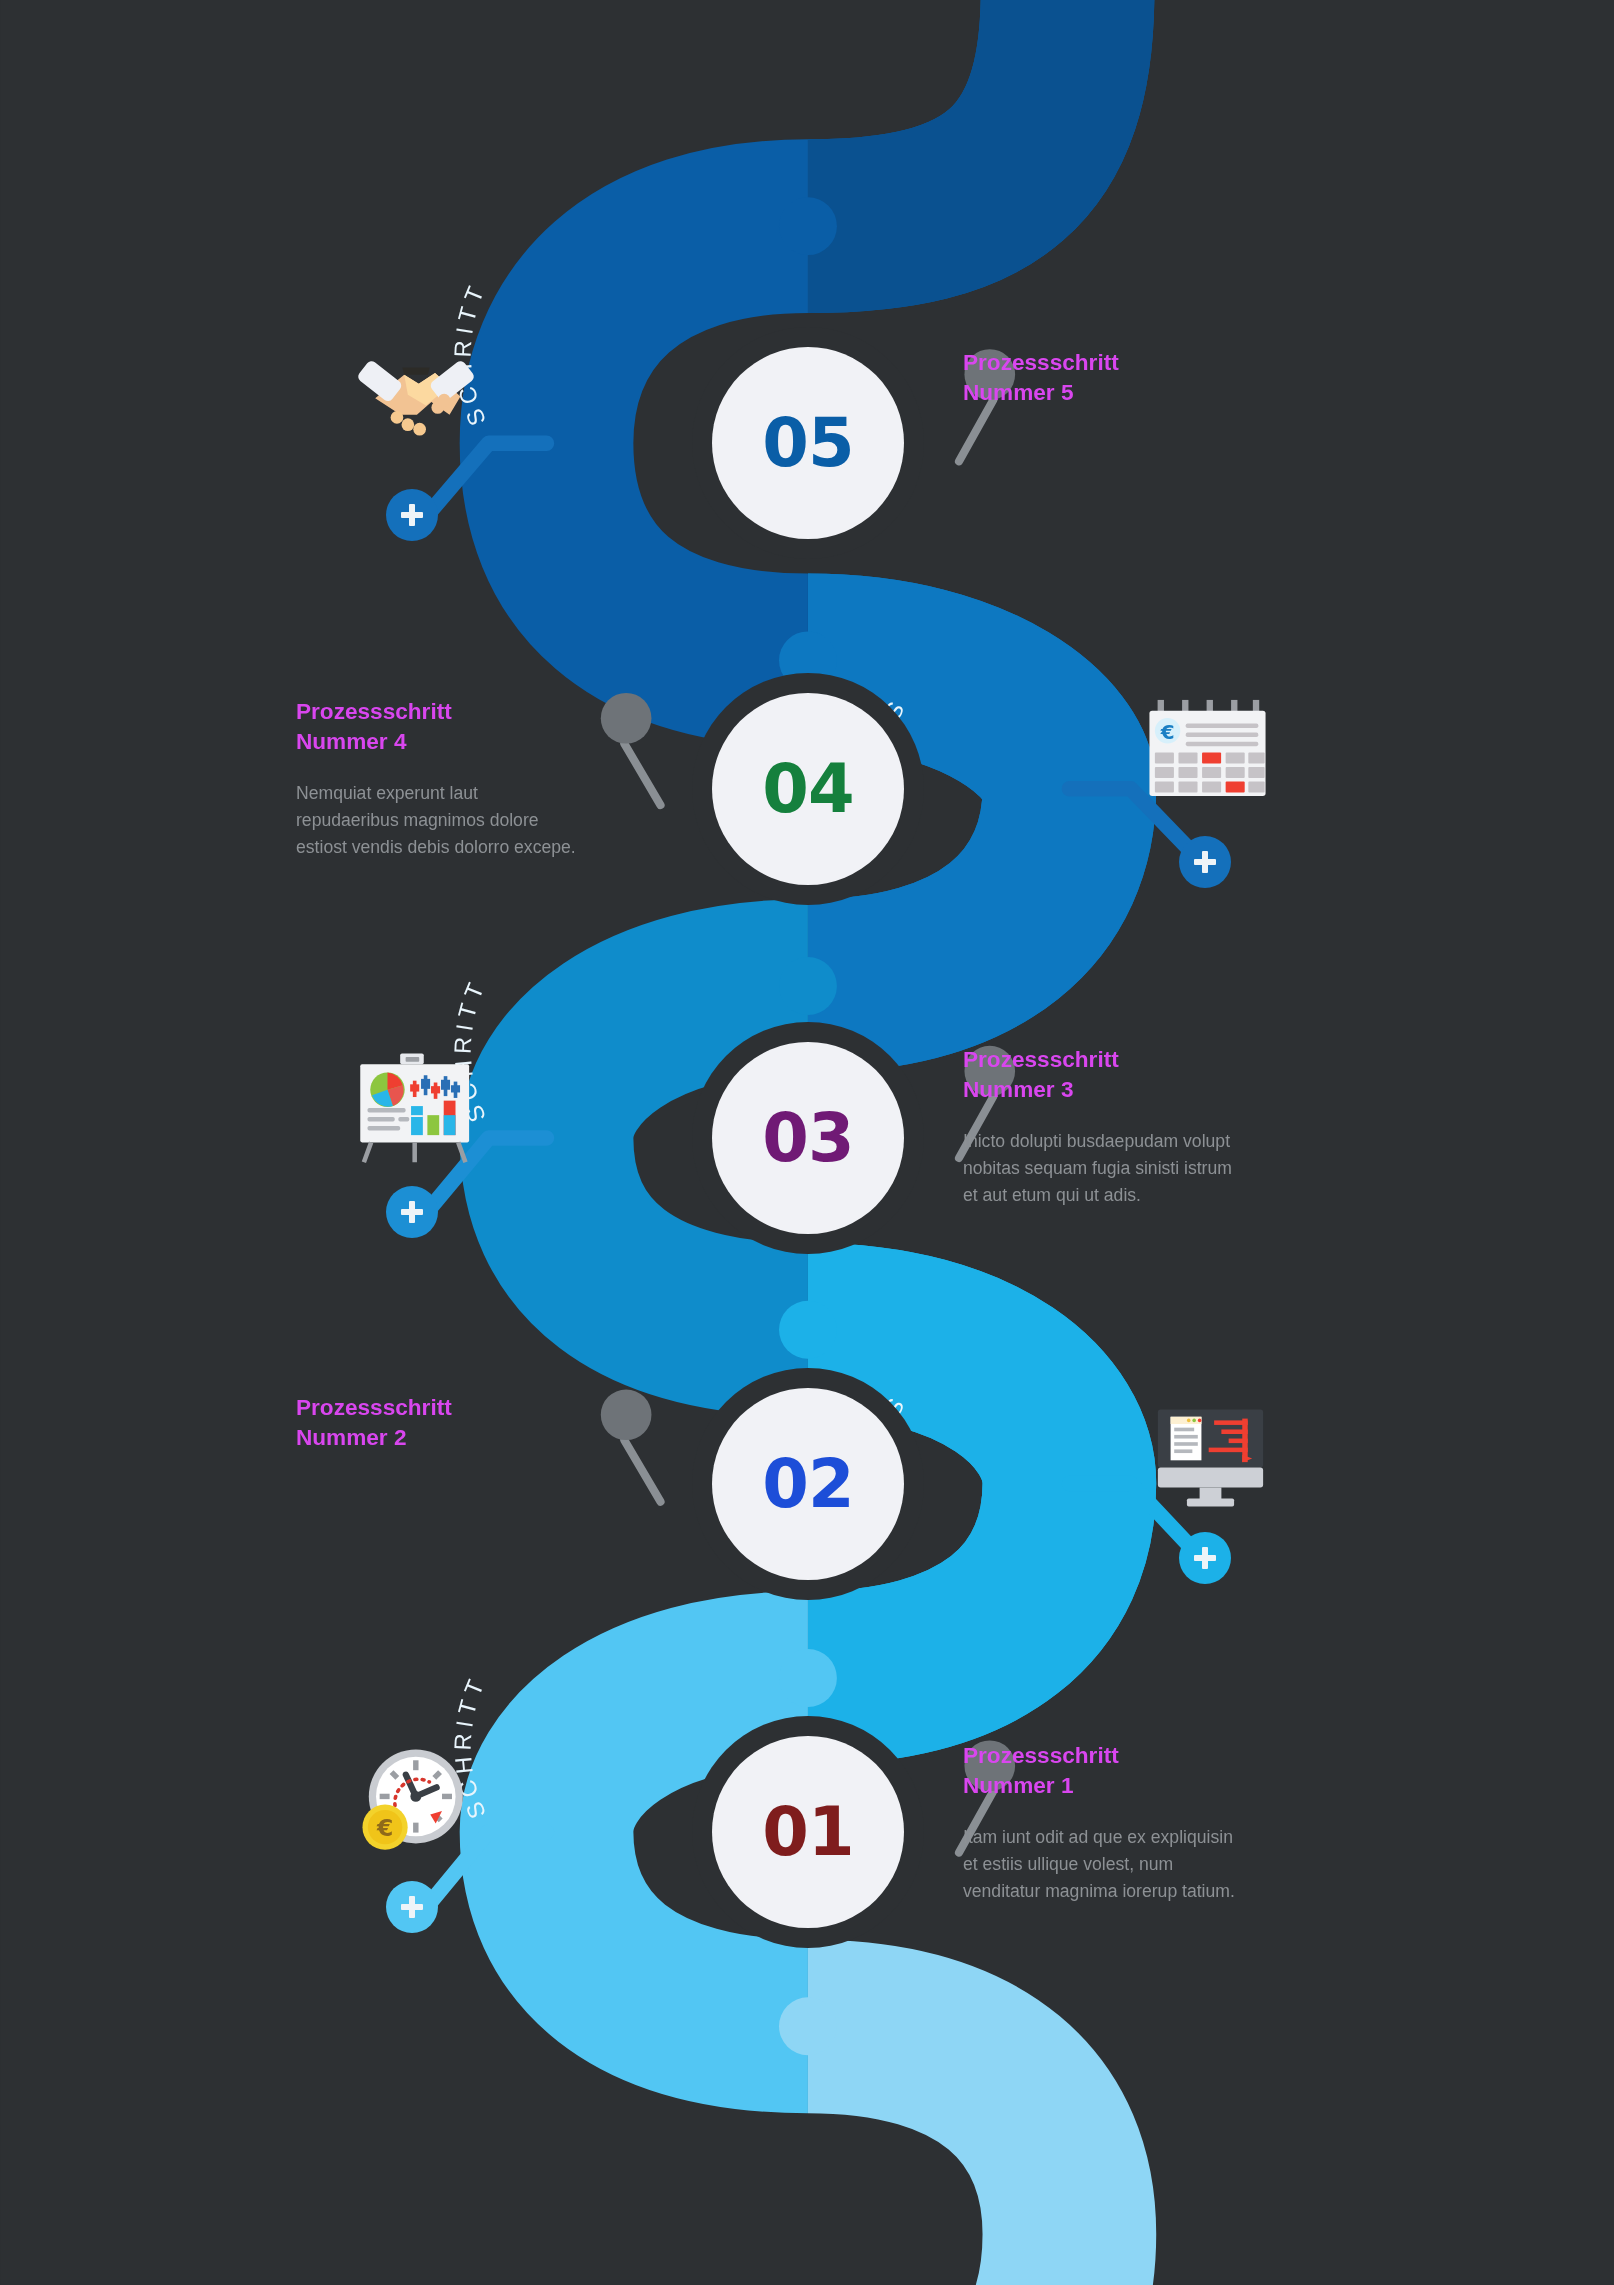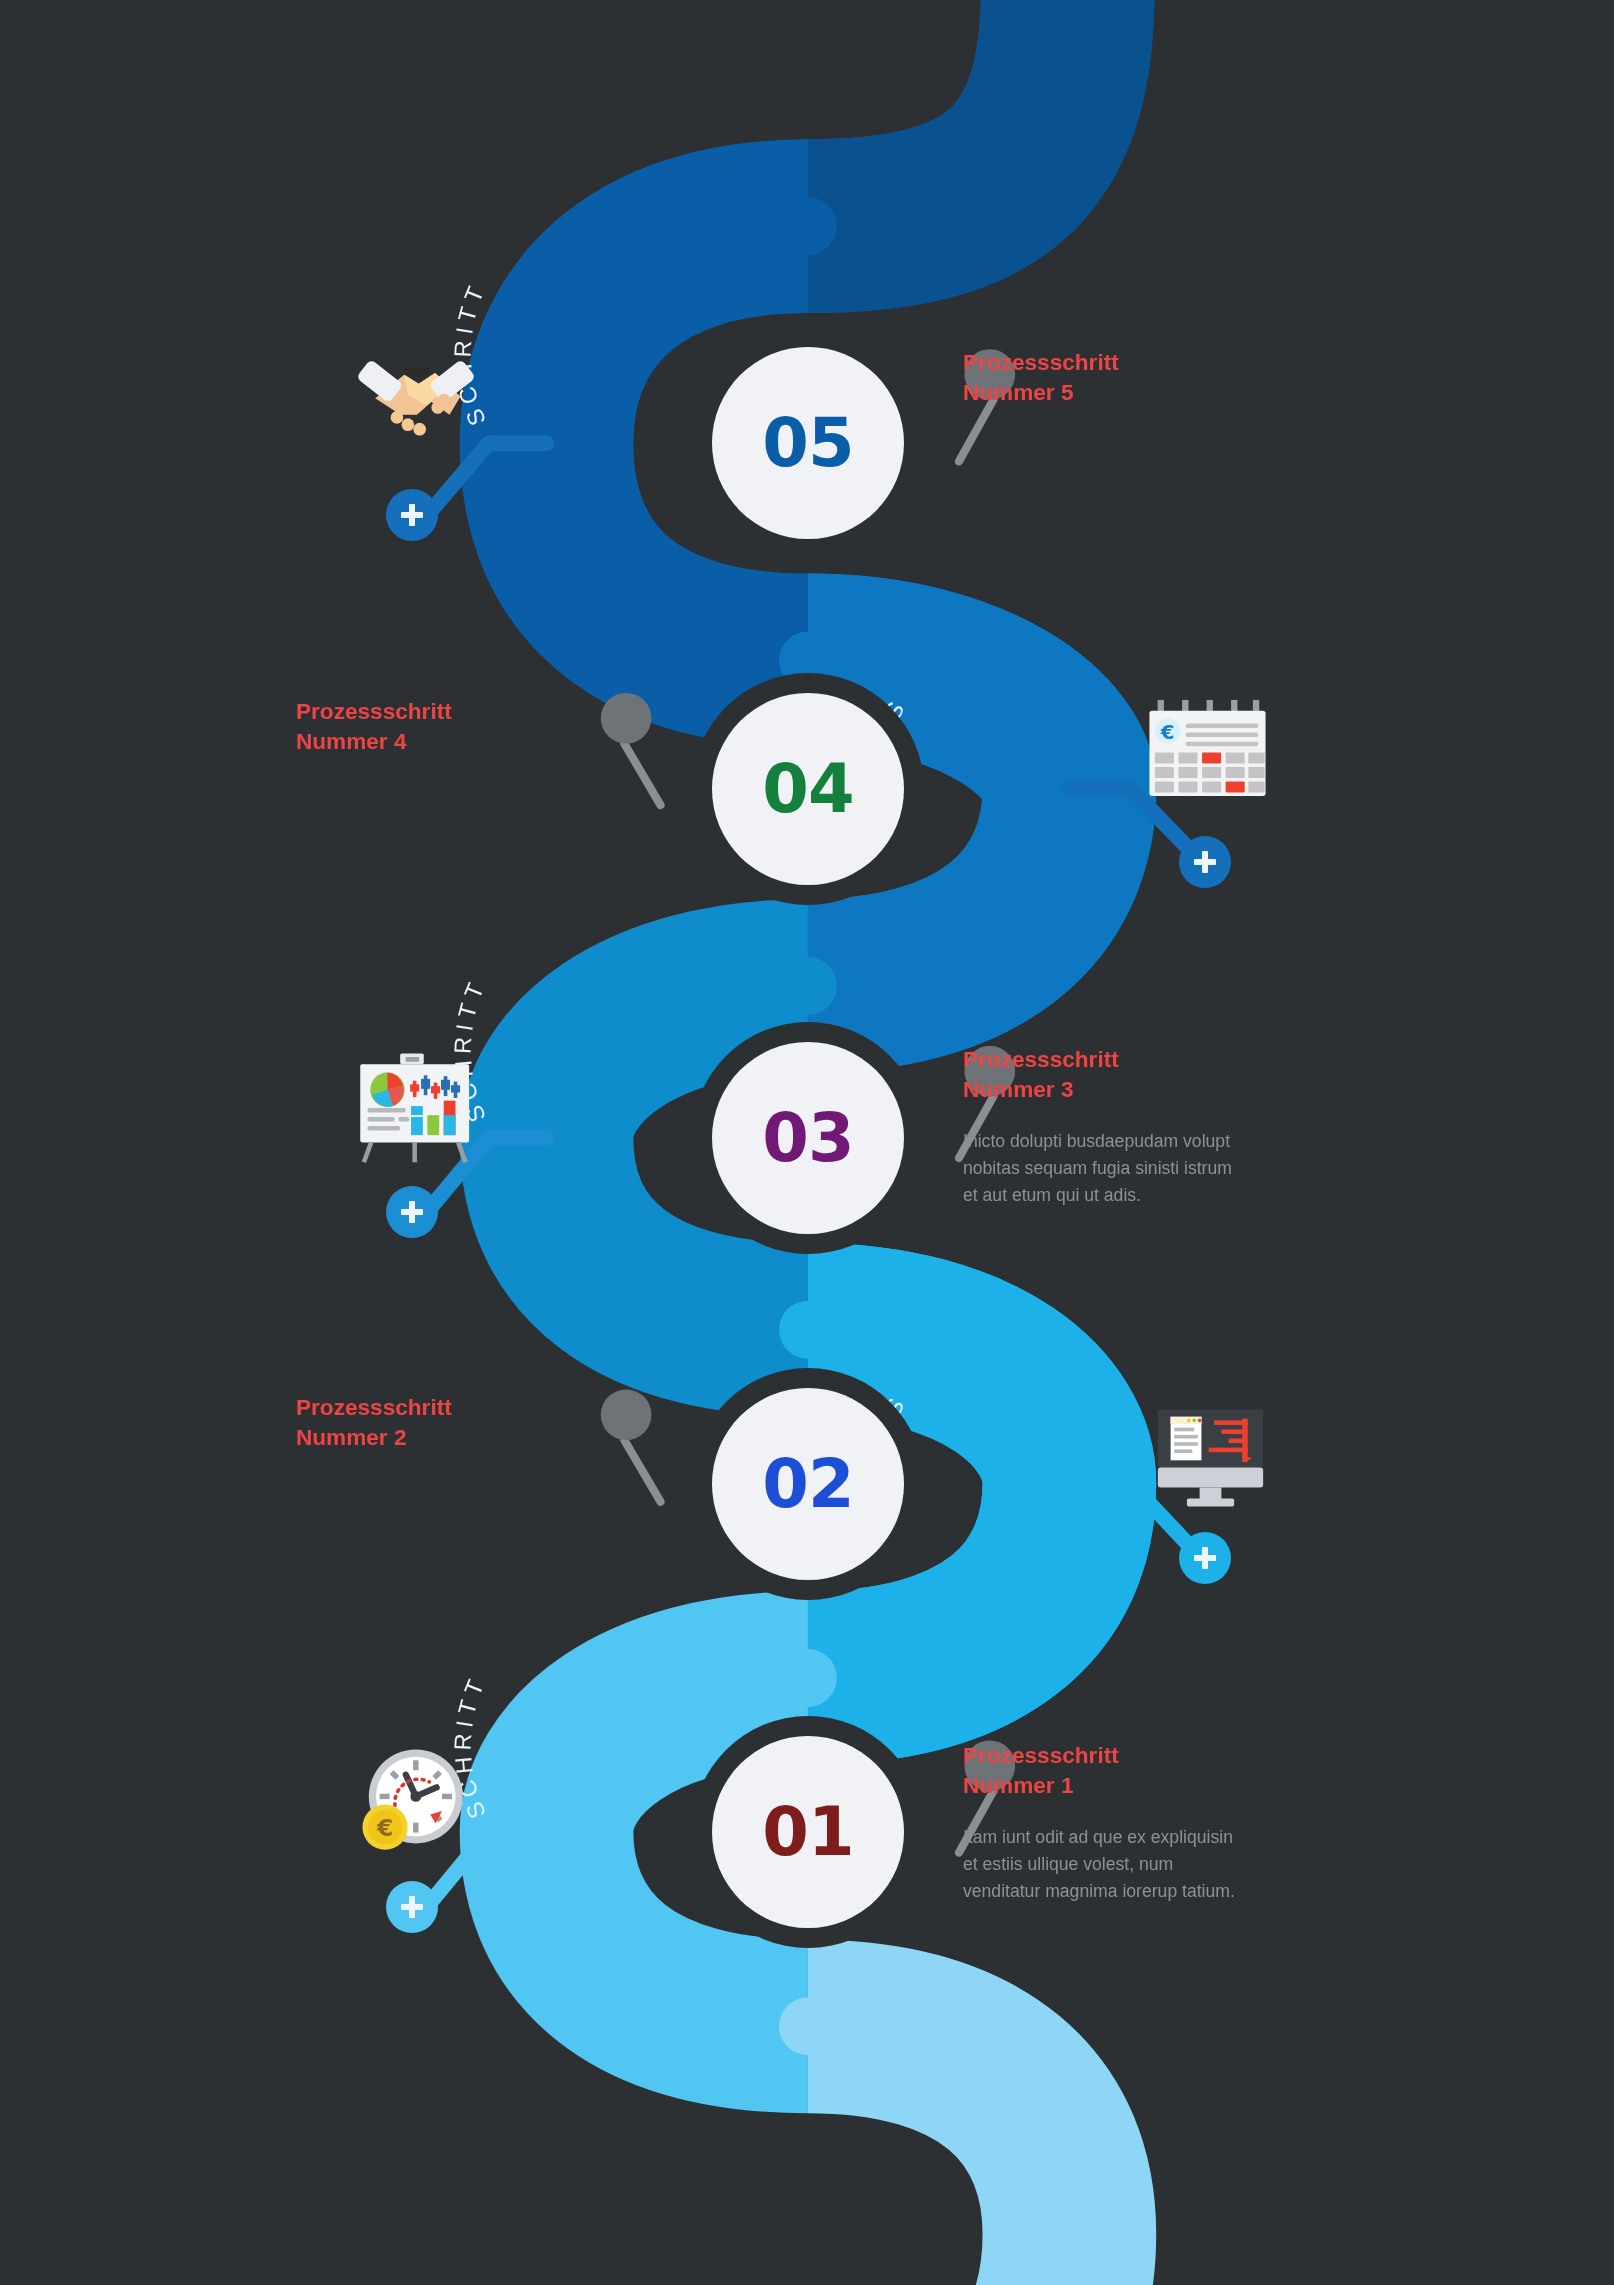--- a/index.html
+++ b/index.html
@@ -23,21 +23,21 @@
     z-index:6;
   }
   .num-circle span {
     font-size:67px; font-weight:bold; letter-spacing:-0.9px;
     line-height:1; font-family:"DejaVu Sans", sans-serif;
   }
 
   
   .txt-block { position:absolute; width:362px; z-index:7; }
   .txt-block h3 {
-    color:#ef4444; font-size:22.6px; font-weight:bold; line-height:1.32;
+    color:#d946ef; font-size:22.6px; font-weight:bold; line-height:1.32;
     font-family:"Liberation Sans", sans-serif; white-space:pre-line;
     margin-bottom:23.5px;
   }
   .txt-block p {
     color:#8d9195; font-size:17.6px; line-height:1.52;
     font-family:"Liberation Sans", sans-serif; white-space:pre-line;
   }
   .txt-block.right { text-align:left; }
   .txt-block.left  { text-align:left; }
 
@@ -440,20 +440,23 @@
   </div>
 
   <div class="txt-block right" style="left:963px; top:348px;">
     <h3>Prozessschritt
 Nummer 5</h3>
   </div>
 
   <div class="txt-block left" style="left:296px; top:697px;">
     <h3>Prozessschritt
 Nummer 4</h3>
+    <p>Nemquiat experunt laut
+repudaeribus magnimos dolore
+estiost vendis debis dolorro excepe.</p>
   </div>
 
   <div class="txt-block right" style="left:963px; top:1045px;">
     <h3>Prozessschritt
 Nummer 3</h3>
     <p>Ihicto dolupti busdaepudam volupt
 nobitas sequam fugia sinisti istrum
 et aut etum qui ut adis.</p>
   </div>
 

